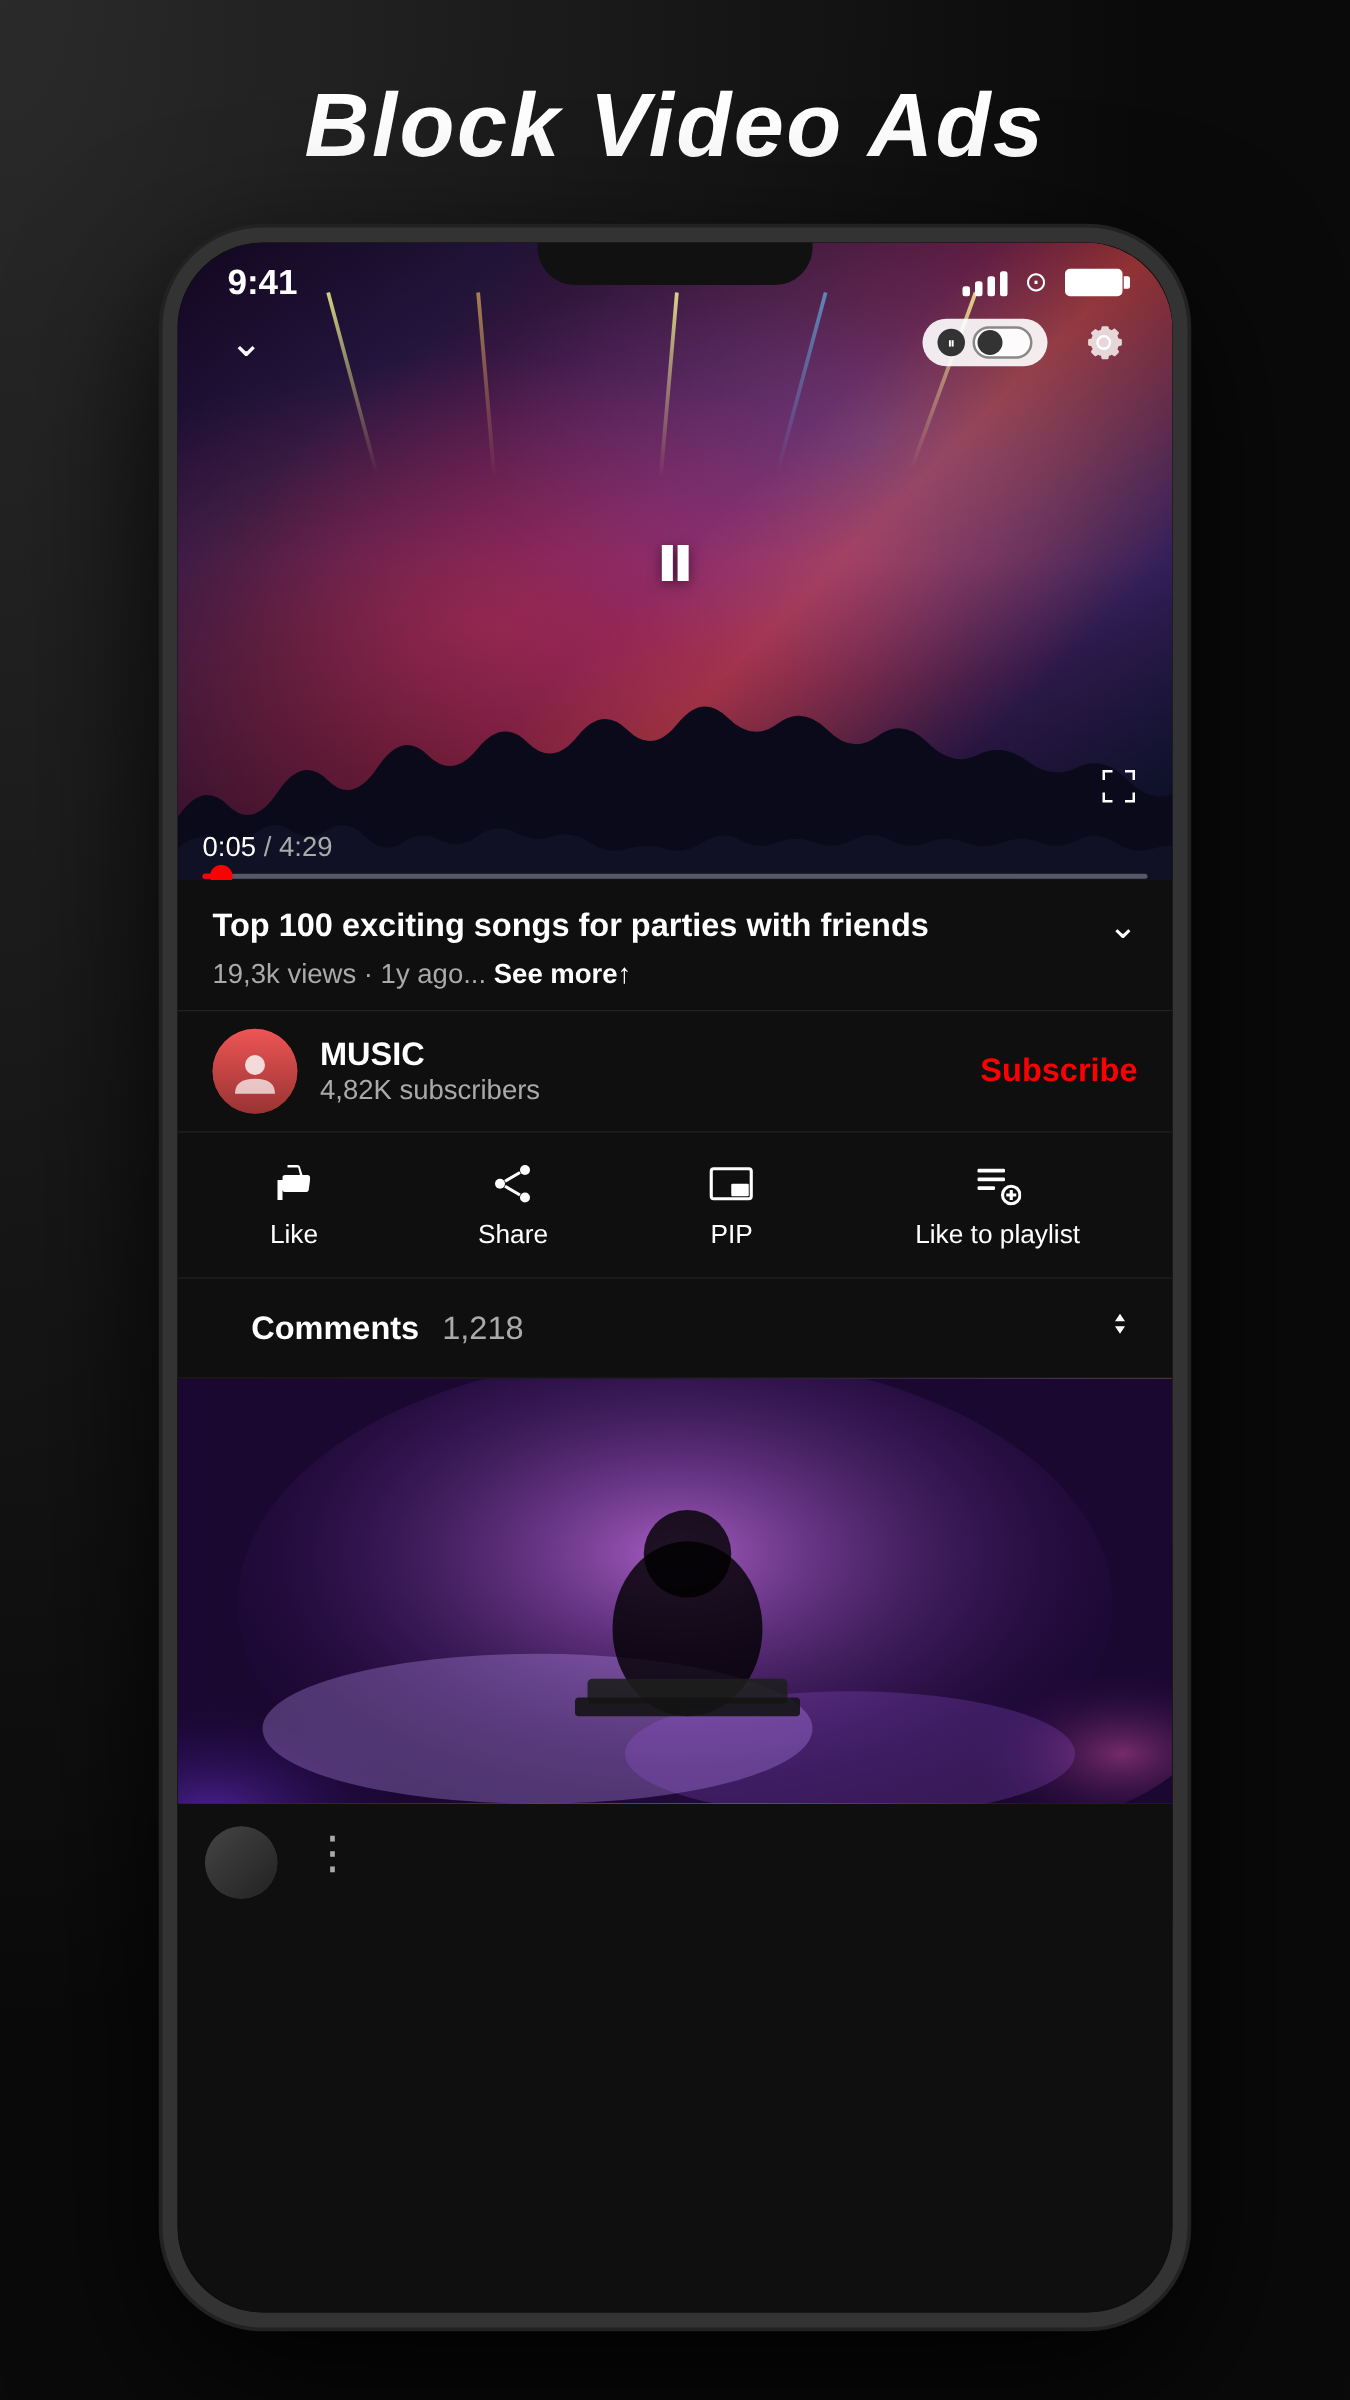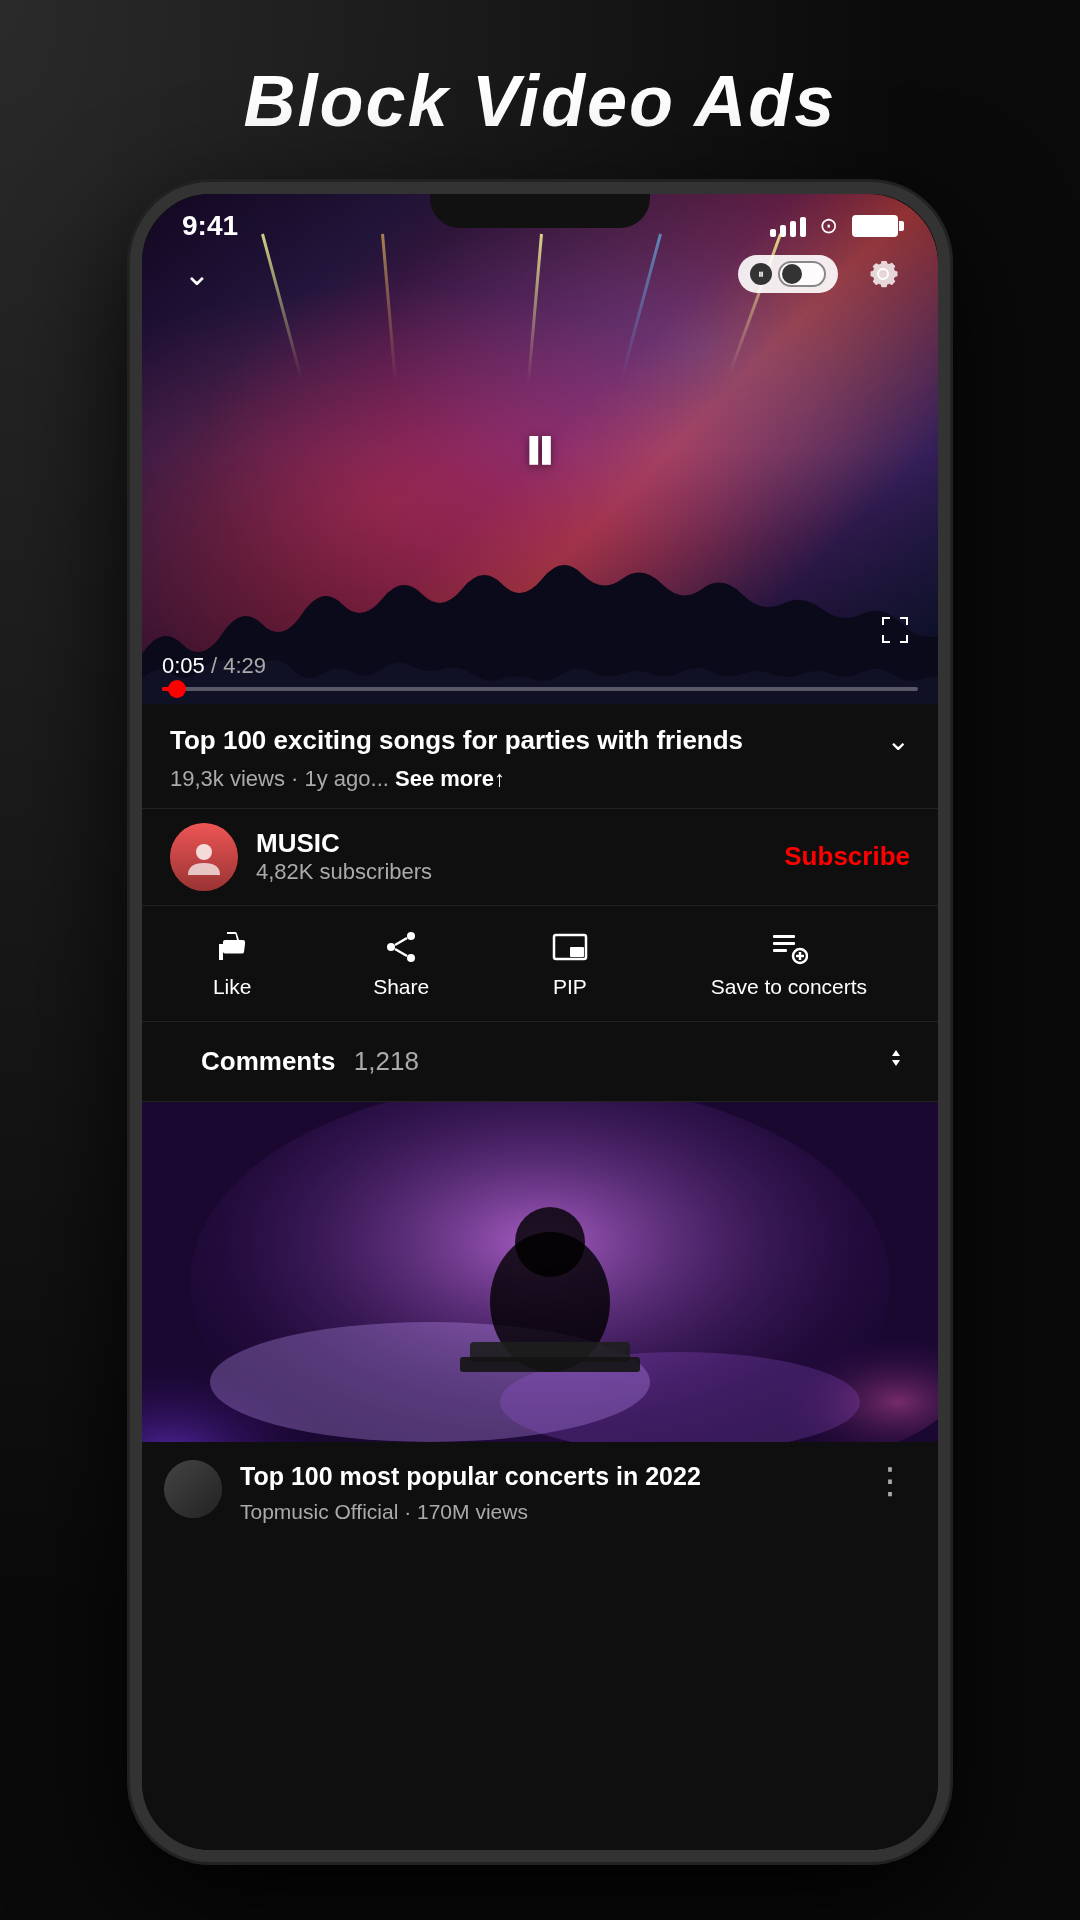--- a/index.html
+++ b/index.html
@@ -260,21 +260,21 @@
       bottom: 50px;
       right: 26px;
       color: #fff;
       font-size: 30px;
       cursor: pointer;
     }
 
     
     .progress-area {
       position: absolute;
-      bottom: 12px;
+      bottom: 0;
       left: 0;
       right: 0;
       padding: 0 20px 1px 20px;
     }
 
     .time-display {
       color: #fff;
       font-size: 22px;
       margin-bottom: 8px;
     }
@@ -755,21 +755,21 @@
           <span class="action-icon">
             <svg width="38" height="38" viewBox="0 0 38 38" fill="none" stroke="white" stroke-width="2.5">
               <rect x="3" y="7" width="22" height="3" rx="1" fill="white" stroke="none"></rect>
               <rect x="3" y="14" width="22" height="3" rx="1" fill="white" stroke="none"></rect>
               <rect x="3" y="21" width="14" height="3" rx="1" fill="white" stroke="none"></rect>
               <circle cx="30" cy="28" r="7" stroke="white" stroke-width="2.5"></circle>
               <line x1="30" y1="24" x2="30" y2="32" stroke="white" stroke-width="2.5"></line>
               <line x1="26" y1="28" x2="34" y2="28" stroke="white" stroke-width="2.5"></line>
             </svg>
           </span>
-          <span class="action-label">Save to concerts</span>
+          <span class="action-label">Like to playlist</span>
         </div>
       </div>
 
       <div class="comments-row">
         <div>
           <span class="comments-label">Comments</span>
           <span class="comments-count">1,218</span>
         </div>
         <div class="sort-icon">
           <svg width="28" height="28" viewBox="0 0 28 28" fill="white">
@@ -810,27 +810,19 @@
             <circle cx="420" cy="140" r="35" fill="rgba(0,0,0,0.8)"></circle>
 
             <rect x="340" y="240" width="160" height="20" rx="4" fill="rgba(30,30,30,0.9)"></rect>
             <rect x="330" y="255" width="180" height="15" rx="3" fill="rgba(20,20,20,0.9)"></rect>
           </svg>
         </div>
         <div class="rec-video-info">
           <div class="rec-channel-avatar">
             <div class="rec-avatar-inner"></div>
           </div>
-          <div class="rec-info">
-            <div class="rec-title">Top 100 most popular concerts in 2022</div>
-            <div class="rec-meta">
-              <span>Topmusic Official</span>
-              <span> · </span>
-              <span>170M views</span>
-            </div>
-          </div>
           <div class="more-btn">⋮</div>
         </div>
       </div>
 
     </div>
   </div>
 </div>
 
 </body></html>

